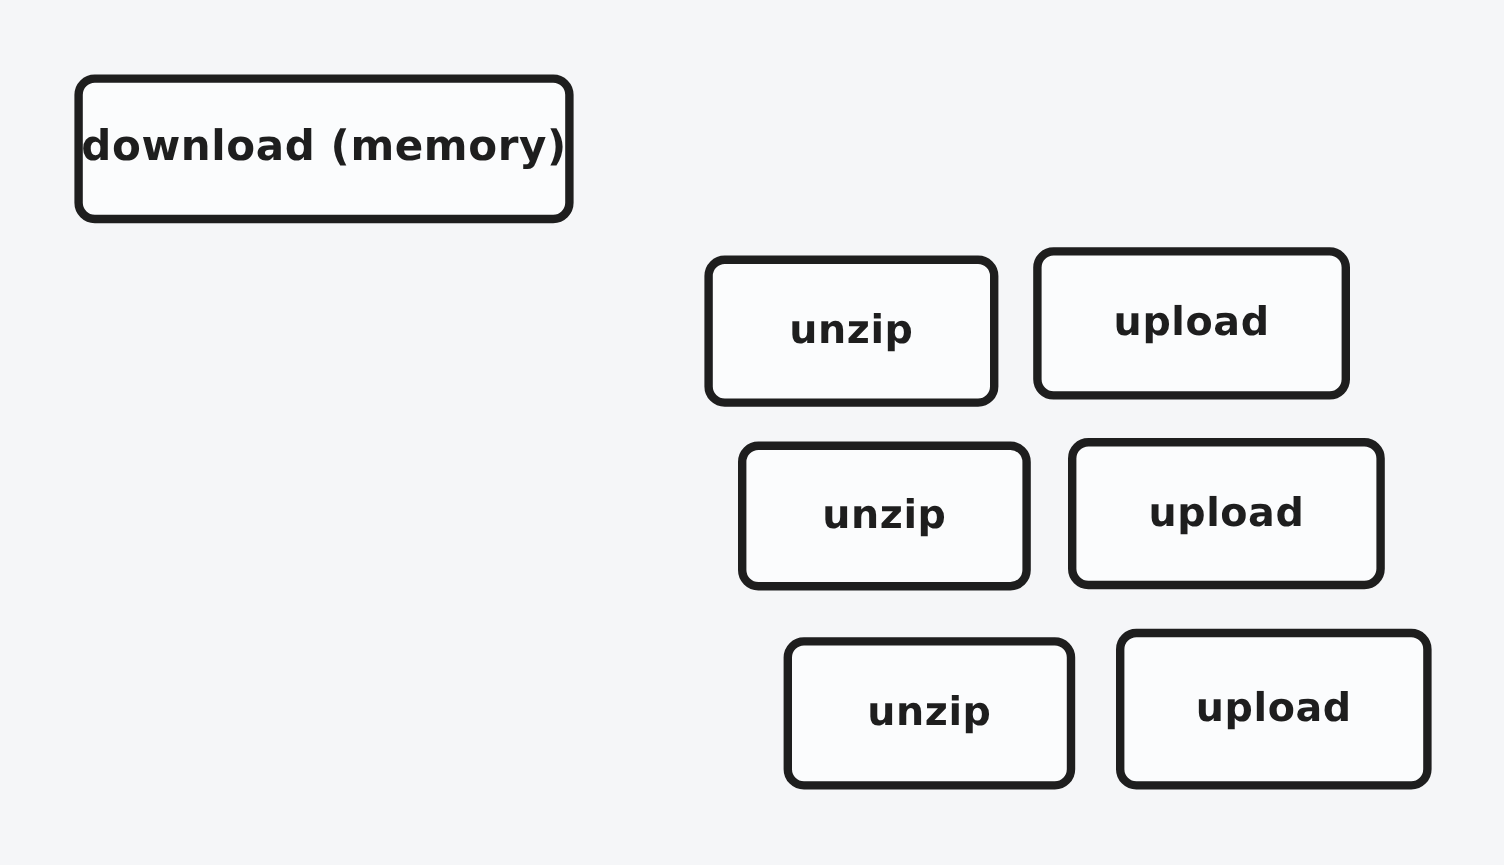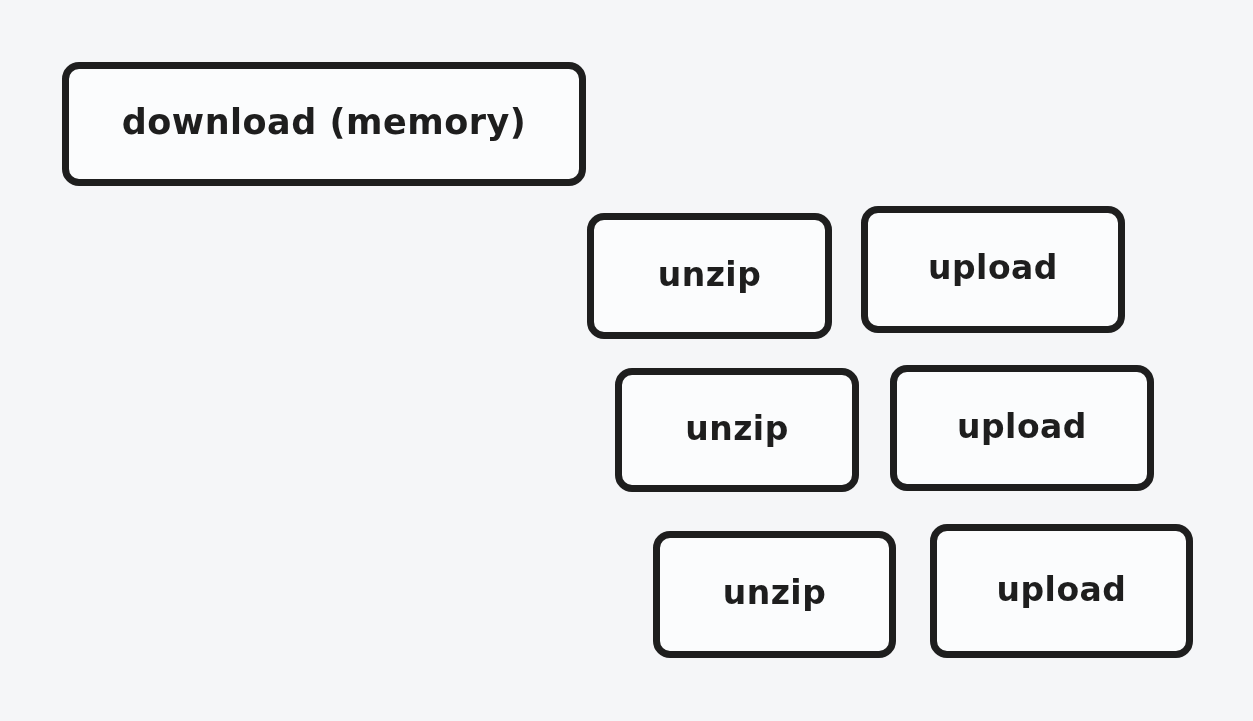--- a/index.html
+++ b/index.html
@@ -36,21 +36,21 @@
     justify-content: center;
     font-weight: 700;
     letter-spacing: 0.5px;
     cursor: pointer;
     user-select: none;
   }
   .node-label {
     white-space: nowrap;
     transform: translateY(-2px);
   }
-  .pos-download { left: 62px;  top: 62px;  width: 524px; height: 124px; font-size: 35px; }
+  .pos-download { left: 62px;  top: 62px;  width: 416px; height: 124px; font-size: 35px; }
   .pos-unzip-1  { left: 587px; top: 213px; width: 245px; height: 126px; font-size: 33px; }
   .pos-upload-1 { left: 861px; top: 206px; width: 264px; height: 127px; font-size: 33px; }
   .pos-unzip-2  { left: 615px; top: 368px; width: 244px; height: 124px; font-size: 33px; }
   .pos-upload-2 { left: 890px; top: 365px; width: 264px; height: 126px; font-size: 33px; }
   .pos-unzip-3  { left: 653px; top: 531px; width: 243px; height: 127px; font-size: 33px; }
   .pos-upload-3 { left: 930px; top: 524px; width: 263px; height: 134px; font-size: 33px; }
 </style>
 </head>
 <body>
 

